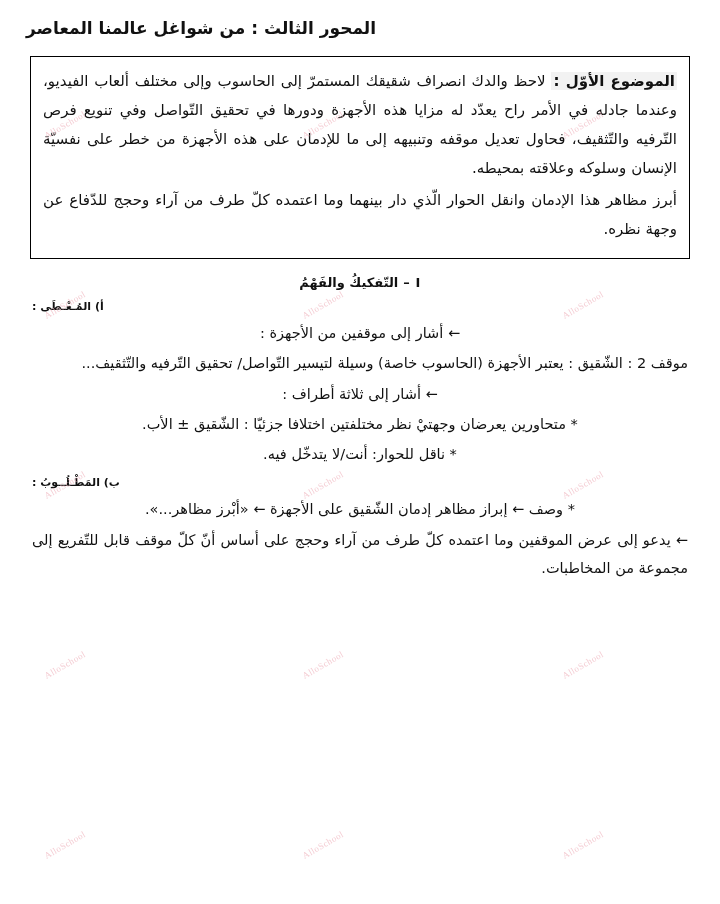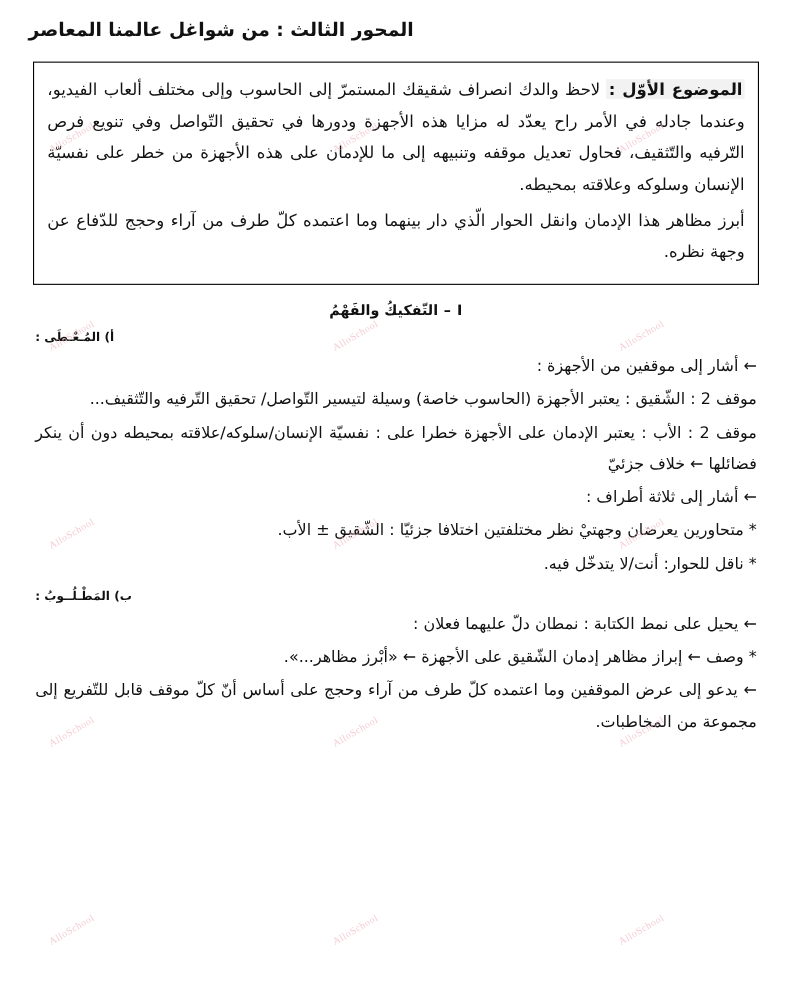--- a/index.html
+++ b/index.html
@@ -76,21 +76,21 @@
     font-weight: bold;
     font-size: 11px;
     margin: 8px 0 6px 0;
   }
   .line {
     font-size: 14.5px;
     line-height: 1.95;
     margin: 0 0 2px 0;
     text-align: justify;
   }
-  .line.center { }
+  .line.center { text-align: center; }
 
   .body-wrap { padding: 0 6px; }
 </style>
 </head>
 <body>
 
 <div class="page">
 
   <div id="watermark-layer">
       <span class="wm" style="left: 42px; top: 120px;">AlloSchool</span>
@@ -120,25 +120,23 @@
     <p>أبرز مظاهر هذا الإدمان وانقل الحوار الّذي دار بينهما وما اعتمده كلّ طرف من آراء وحجج للدّفاع عن وجهة نظره.</p>
   </div>
 
   <div class="body-wrap">
 
     <div class="sect-title">I – التّفكيكُ والفَهْمُ</div>
 
     <div class="sub-title">أ) المُـعْـطَى :</div>
     <div class="line center">← أشار إلى موقفين من الأجهزة :</div>
     <div class="line">موقف 2 : الشّقيق : يعتبر الأجهزة (الحاسوب خاصة) وسيلة لتيسير التّواصل/ تحقيق التّرفيه والتّثقيف...</div>
-    <div class="line">موقف 2 : الأب : يعتبر الإدمان على الأجهزة خطرا على : نفسيّة الإنسان/سلوكه/علاقته بمحيطه دون أن ينكر فضائلها ← خلاف جزئيّ</div>
     <div class="line center">← أشار إلى ثلاثة أطراف :</div>
     <div class="line center">* متحاورين يعرضان وجهتيْ نظر مختلفتين اختلافا جزئيّا : الشّقيق ± الأب.</div>
     <div class="line center">* ناقل للحوار: أنت/لا يتدخّل فيه.</div>
 
     <div class="sub-title">ب) المَطْـلُــوبُ :</div>
-    <div class="line center">← يحيل على نمط الكتابة : نمطان دلّ عليهما فعلان :</div>
     <div class="line center">* وصف ← إبراز مظاهر إدمان الشّقيق على الأجهزة ← «أبْرز مظاهر...».</div>
     <div class="line">← يدعو إلى عرض الموقفين وما اعتمده كلّ طرف من آراء وحجج على أساس أنّ كلّ موقف قابل للتّفريع إلى مجموعة من المخاطبات.</div>
 
   </div>
 
 </div>
 
 </body></html>

